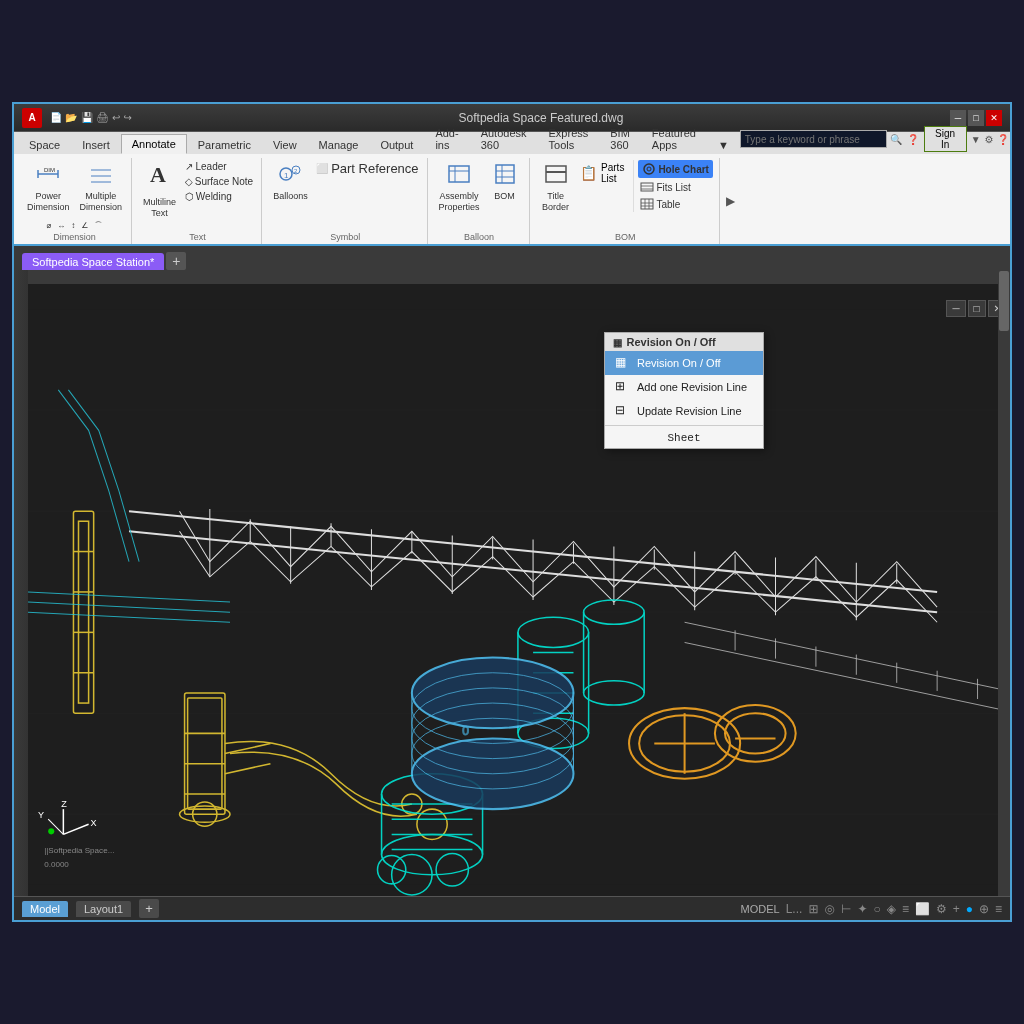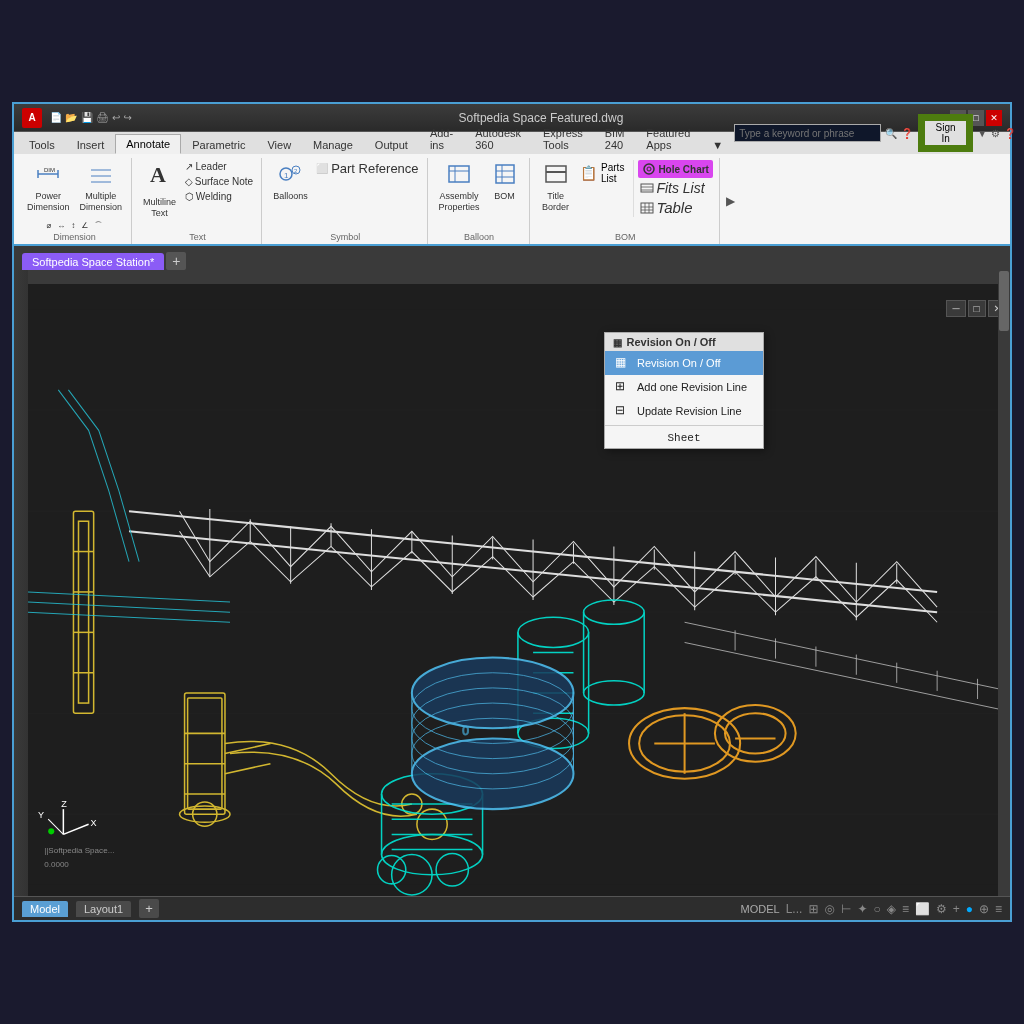--- a/index.html
+++ b/index.html
@@ -375,39 +375,39 @@
     <div id="title-bar-controls">
       <button class="title-btn title-btn-min">─</button>
       <button class="title-btn title-btn-max">□</button>
       <button class="title-btn title-btn-close">✕</button>
     </div>
   </div>
 
   <div id="ribbon">
 
     <div id="ribbon-tabs">
-      <div class="ribbon-tab">Tools</div>
+      <div class="ribbon-tab">Space</div>
       <div class="ribbon-tab">Insert</div>
       <div class="ribbon-tab active">Annotate</div>
       <div class="ribbon-tab">Parametric</div>
       <div class="ribbon-tab">View</div>
       <div class="ribbon-tab">Manage</div>
       <div class="ribbon-tab">Output</div>
       <div class="ribbon-tab">Add-ins</div>
       <div class="ribbon-tab">Autodesk 360</div>
       <div class="ribbon-tab">Express Tools</div>
-      <div class="ribbon-tab">BIM 240</div>
+      <div class="ribbon-tab">BIM 360</div>
       <div class="ribbon-tab">Featured Apps</div>
       <div class="ribbon-tab">▼</div>
 
       <div style="margin-left:auto;display:flex;align-items:center;gap:4px;padding-right:4px;padding-bottom:2px;">
         <input type="text" id="search-input" style="width: 156px; height: 18px; background: #0f172a; border: 1px solid rgb(170, 170, 170); padding: 0px 4px; font-size: 10px; color: rgb(153, 153, 153);" placeholder="Type a keyword or phrase">
         <span style="font-size:10px;cursor:pointer;color:#555;">🔍</span>
         <span style="font-size:10px;color:#555;">❓</span>
-        <button style="background:#e0e0e0;border:7px solid #4d7c0f;padding:1px 6px;font-size:10px;cursor:pointer;">Sign In</button>
+        <button style="background:#e0e0e0;border:1px solid #4d7c0f;padding:1px 6px;font-size:10px;cursor:pointer;">Sign In</button>
         <span style="color:#555;font-size:10px;">▼</span>
         <span style="color:#555;font-size:10px;">⚙</span>
         <span style="color:#555;font-size:10px;">❓</span>
       </div>
     </div>
 
     <div id="ribbon-content">
 
       <div class="ribbon-group">
         <div class="ribbon-group-items">
@@ -537,44 +537,44 @@
           </div>
 
           <div class="ribbon-col">
             <div class="ribbon-btn-large" style="flex-direction:row;align-items:center;gap:3px;">
               <span style="font-size:14px;">📋</span>
               <span style="font-size:10px;">Parts<br>List</span>
             </div>
           </div>
 
           <div class="ribbon-col parts-subgroup">
-            <div class="ribbon-btn-small" style="font-weight:bold;background:#d946ef;padding:2px 4px;">
+            <div class="ribbon-btn-small" style="font-weight:bold;background:#3b82f6;padding:2px 4px;">
               <svg width="14" height="14" viewBox="0 0 14 14" style="flex-shrink:0;">
                 <circle cx="7" cy="7" r="5" fill="none" stroke="#333" stroke-width="1.5"></circle>
                 <circle cx="7" cy="7" r="2" fill="none" stroke="#333" stroke-width="1"></circle>
               </svg>
               <span style="font-size:10px;">Hole Chart</span>
             </div>
             <div class="ribbon-btn-small">
               <svg width="14" height="14" viewBox="0 0 14 14" style="flex-shrink:0;">
                 <rect x="1" y="3" width="12" height="8" fill="none" stroke="#555" stroke-width="1"></rect>
                 <line x1="1" y1="6" x2="13" y2="6" stroke="#555" stroke-width="0.8"></line>
                 <line x1="1" y1="9" x2="13" y2="9" stroke="#555" stroke-width="0.8"></line>
               </svg>
-              <span style="font-size:14px;font-style:italic;">Fits List</span>
+              <span style="font-size:10px;">Fits List</span>
             </div>
             <div class="ribbon-btn-small">
               <svg width="14" height="14" viewBox="0 0 14 14" style="flex-shrink:0;">
                 <rect x="1" y="2" width="12" height="10" fill="none" stroke="#555" stroke-width="1"></rect>
                 <line x1="5" y1="2" x2="5" y2="12" stroke="#555" stroke-width="0.8"></line>
                 <line x1="9" y1="2" x2="9" y2="12" stroke="#555" stroke-width="0.8"></line>
                 <line x1="1" y1="6" x2="13" y2="6" stroke="#555" stroke-width="0.8"></line>
                 <line x1="1" y1="9" x2="13" y2="9" stroke="#555" stroke-width="0.8"></line>
               </svg>
-              <span style="font-size:15px;font-style:italic;">Table</span>
+              <span style="font-size:10px;">Table</span>
             </div>
           </div>
         </div>
         <div class="ribbon-group-label">BOM</div>
       </div>
 
       <div style="display:flex;align-items:center;padding:0 4px;cursor:pointer;">
         <span style="font-size:12px;color:#555;">▶</span>
       </div>
 

